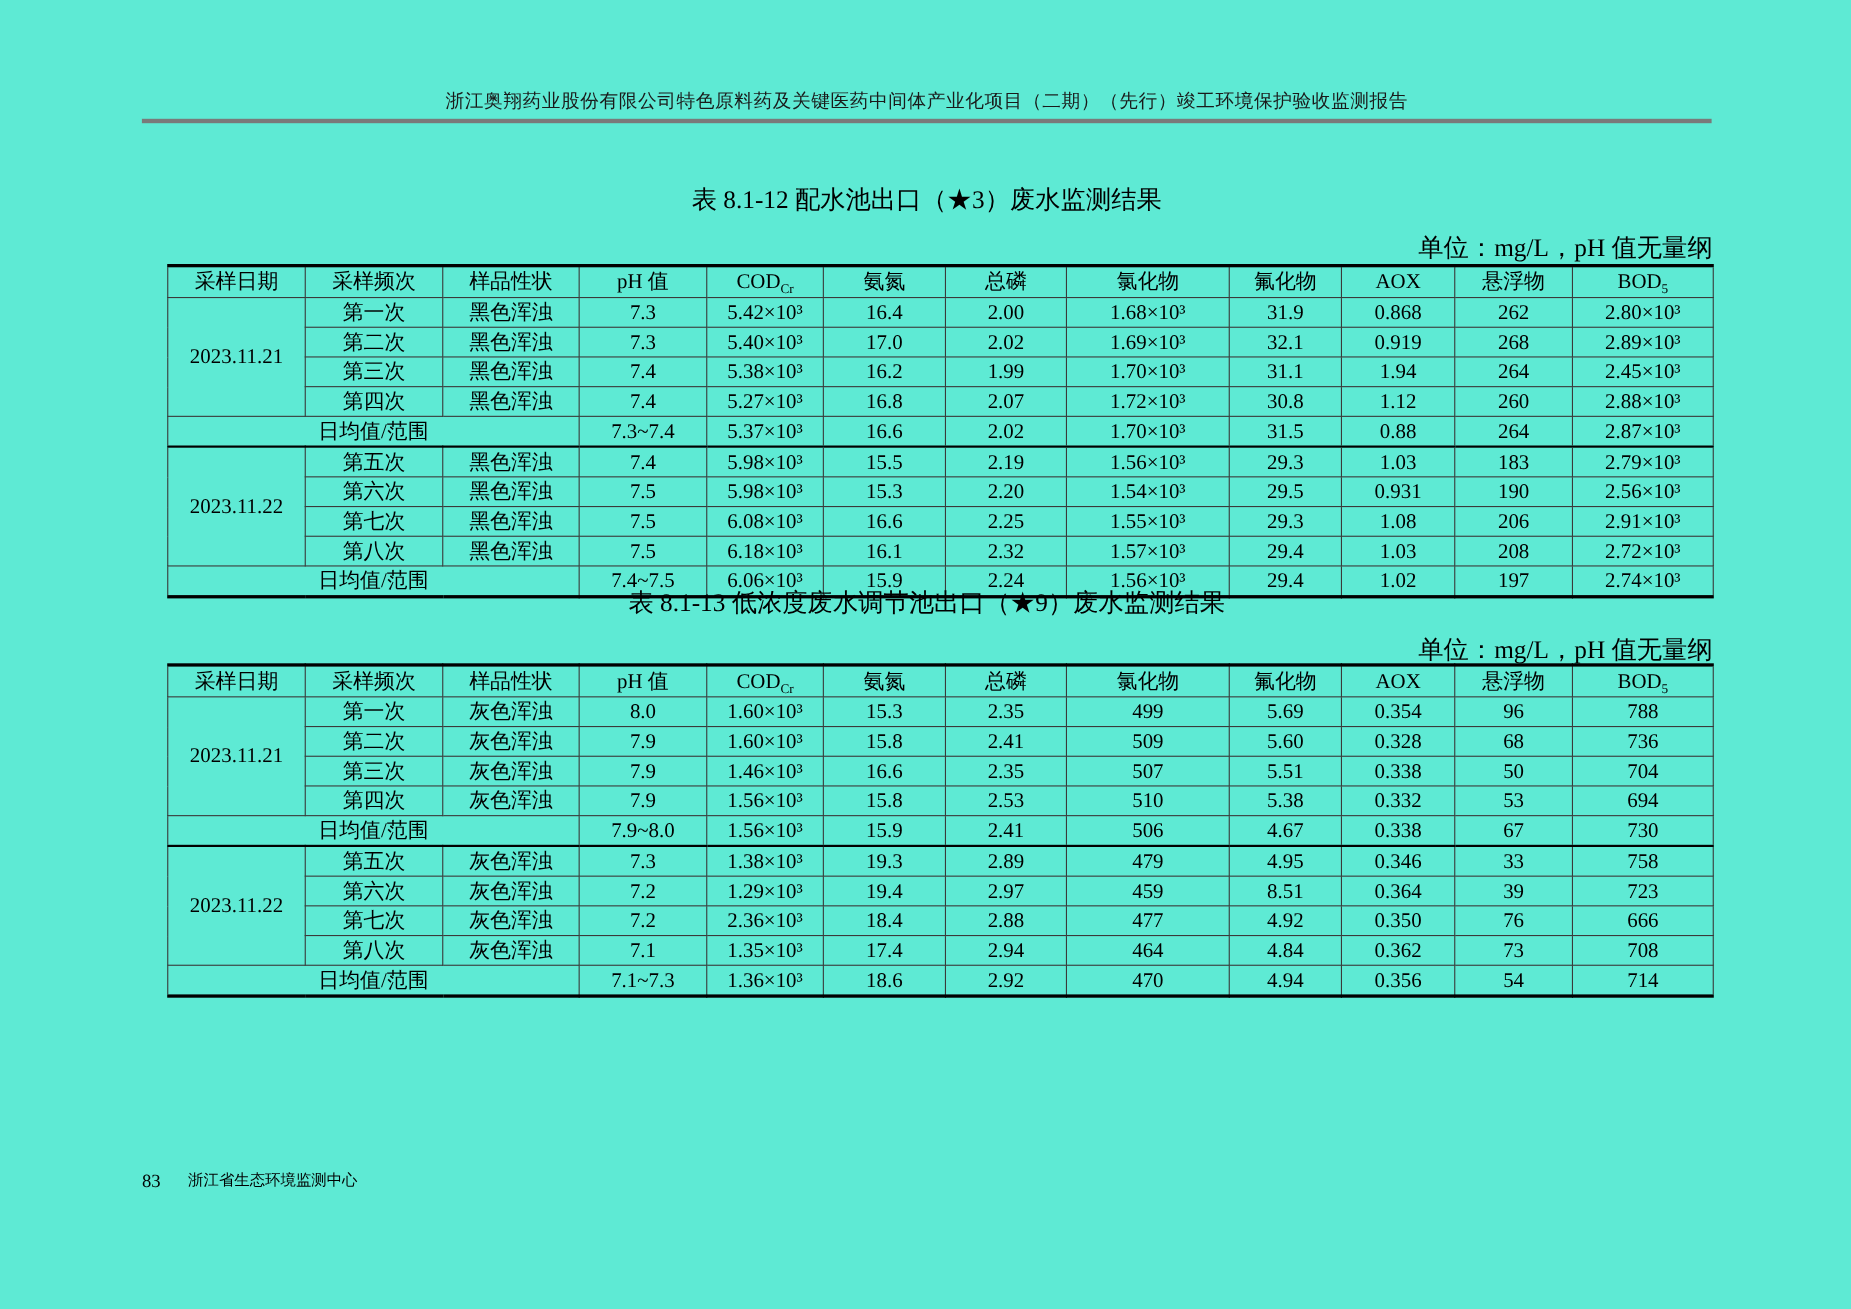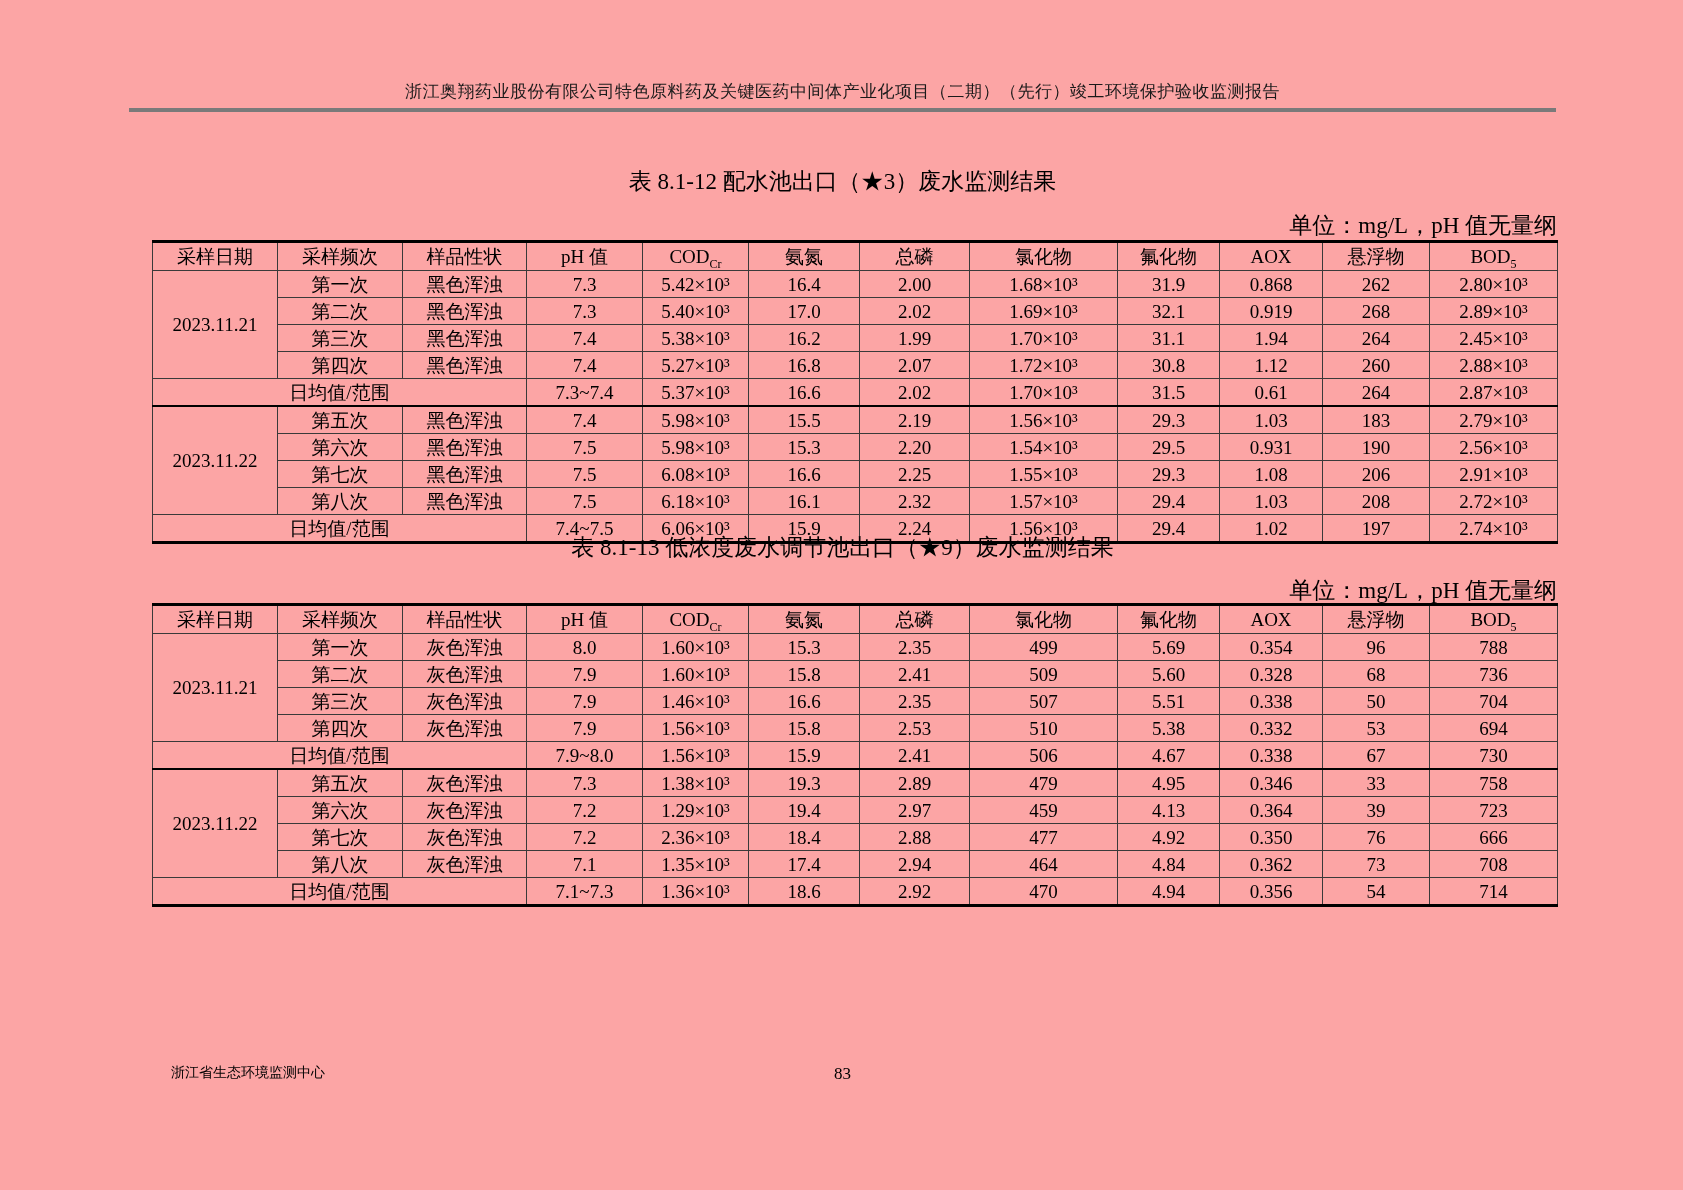--- a/index.html
+++ b/index.html
@@ -1,17 +1,17 @@
 <!DOCTYPE html>
 <html><head>
 <meta charset="utf-8">
 <style>
   html,body { margin:0; padding:0; background:#ffffff; }
   body { width:1683px; height:1190px; font-family:"Liberation Serif", serif; color:#000; }
-  .page { position:relative; width:1683px; height:1190px; background:#fca5a5; overflow:hidden; }
+  .page { position:relative; width:1683px; height:1190px; background:#5eead4; overflow:hidden; }
 
   .doc-header { position:absolute; top:80px; left:129px; width:1427px;
                 text-align:center; font-size:17px; letter-spacing:0.5px; color:#1a1a1a; }
   .header-rule { position:absolute; top:108px; left:129px; width:1427px; height:4px;
                  background:#7a7a7a; }
 
   .table-title { position:absolute; left:129px; width:1427px; text-align:center;
                  font-weight:normal; font-size:23px; color:#000; }
   .title-1 { top:166px; }
   .title-2 { top:532px; }
@@ -32,21 +32,21 @@
   table.monitor th, table.monitor td {
       border:1px solid #3a3a3a; text-align:center; vertical-align:middle;
       height:26px; line-height:25px; padding:0; font-weight:normal;
       white-space:nowrap; overflow:hidden; }
   table.monitor thead th { height:27px; }
   table.monitor tr.summary td { border-bottom-width:2px; border-bottom-color:#000; }
   table.monitor sub { font-size:12px; line-height:0; }
 
   .footer-org { position:absolute; top:1064px; left:171px; font-size:14px; }
   .page-number { position:absolute; top:1064px; left:129px; width:1427px;
-                 text-align:center; font-size:17px; }
+                 font-size:17px; }
 </style>
 </head>
 <body>
 
 <div class="page">
 
   <div class="doc-header">浙江奥翔药业股份有限公司特色原料药及关键医药中间体产业化项目（二期）（先行）竣工环境保护验收监测报告</div>
   <div class="header-rule"></div>
 
   <div class="table-title title-1">表 8.1-12 配水池出口（★3）废水监测结果</div>
@@ -137,21 +137,21 @@
           <td>2.88×10³</td>
         </tr>
         <tr class="summary">
           <td colspan="3">日均值/范围</td>
           <td>7.3~7.4</td>
           <td>5.37×10³</td>
           <td>16.6</td>
           <td>2.02</td>
           <td>1.70×10³</td>
           <td>31.5</td>
-          <td>0.61</td>
+          <td>0.88</td>
           <td>264</td>
           <td>2.87×10³</td>
         </tr>
         <tr>
           <td rowspan="4">2023.11.22</td>
           <td>第五次</td>
           <td>黑色浑浊</td>
           <td>7.4</td>
           <td>5.98×10³</td>
           <td>15.5</td>
@@ -330,21 +330,21 @@
           <td>758</td>
         </tr>
         <tr>
           <td>第六次</td>
           <td>灰色浑浊</td>
           <td>7.2</td>
           <td>1.29×10³</td>
           <td>19.4</td>
           <td>2.97</td>
           <td>459</td>
-          <td>4.13</td>
+          <td>8.51</td>
           <td>0.364</td>
           <td>39</td>
           <td>723</td>
         </tr>
         <tr>
           <td>第七次</td>
           <td>灰色浑浊</td>
           <td>7.2</td>
           <td>2.36×10³</td>
           <td>18.4</td>

